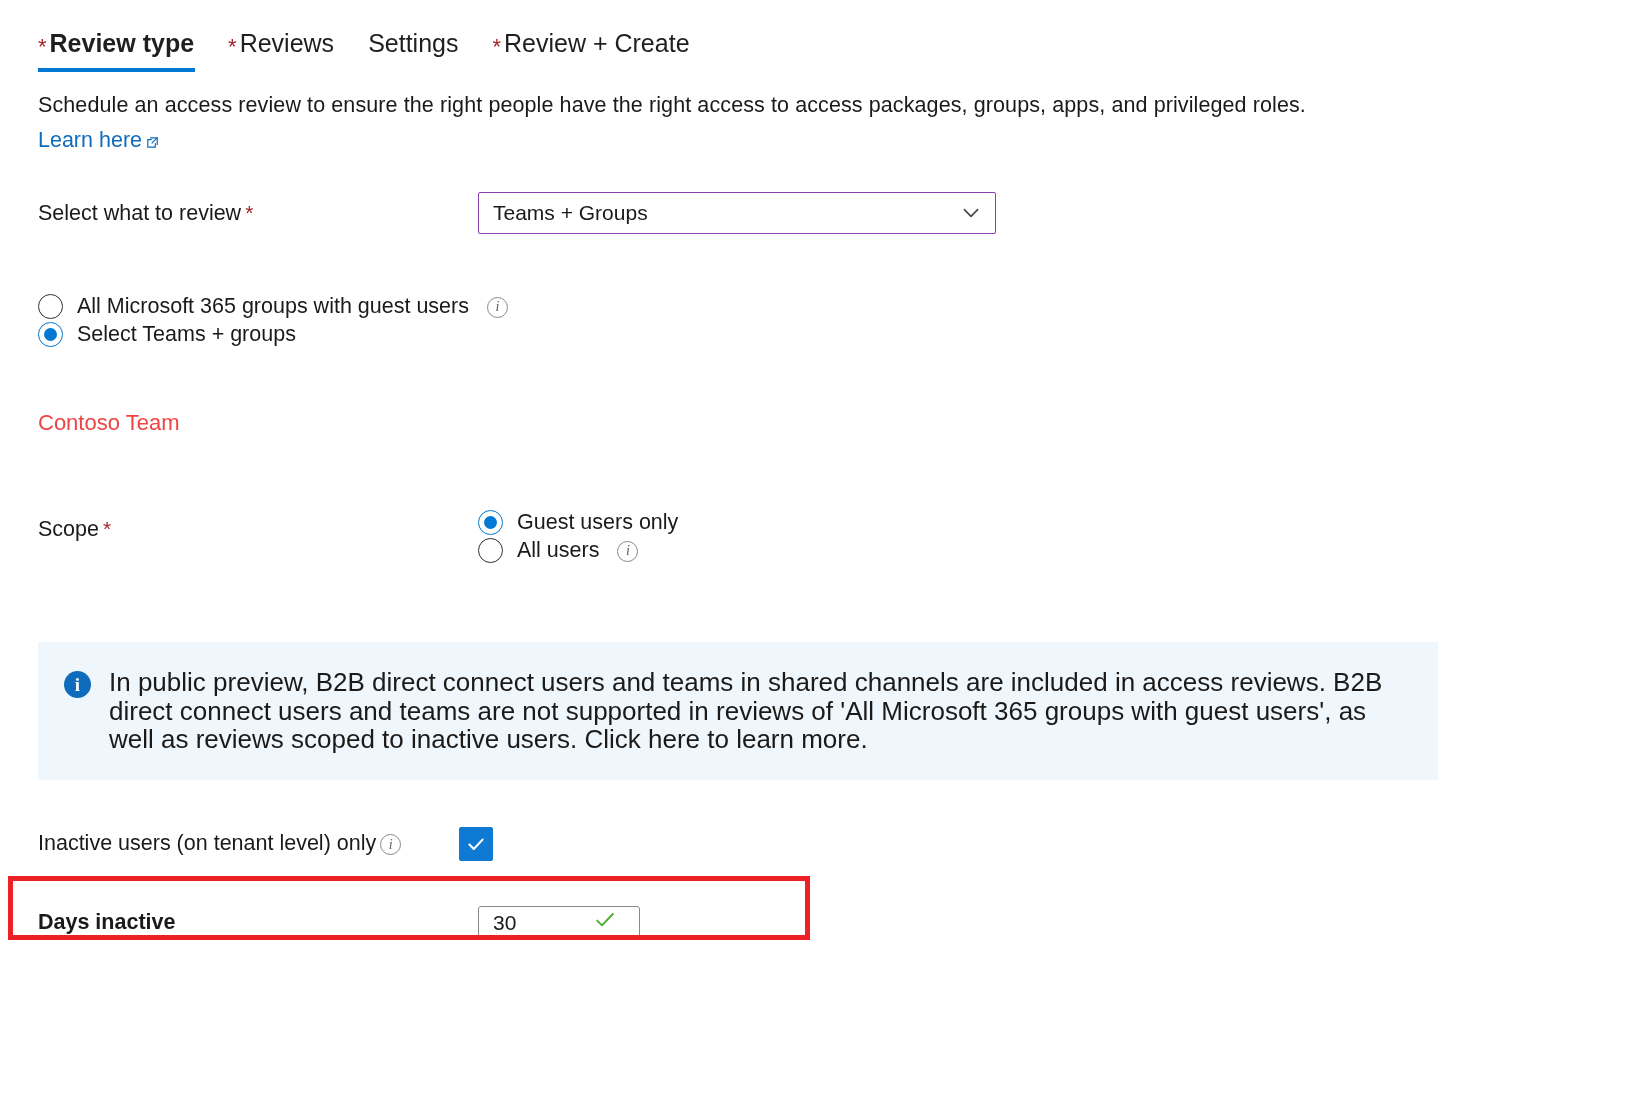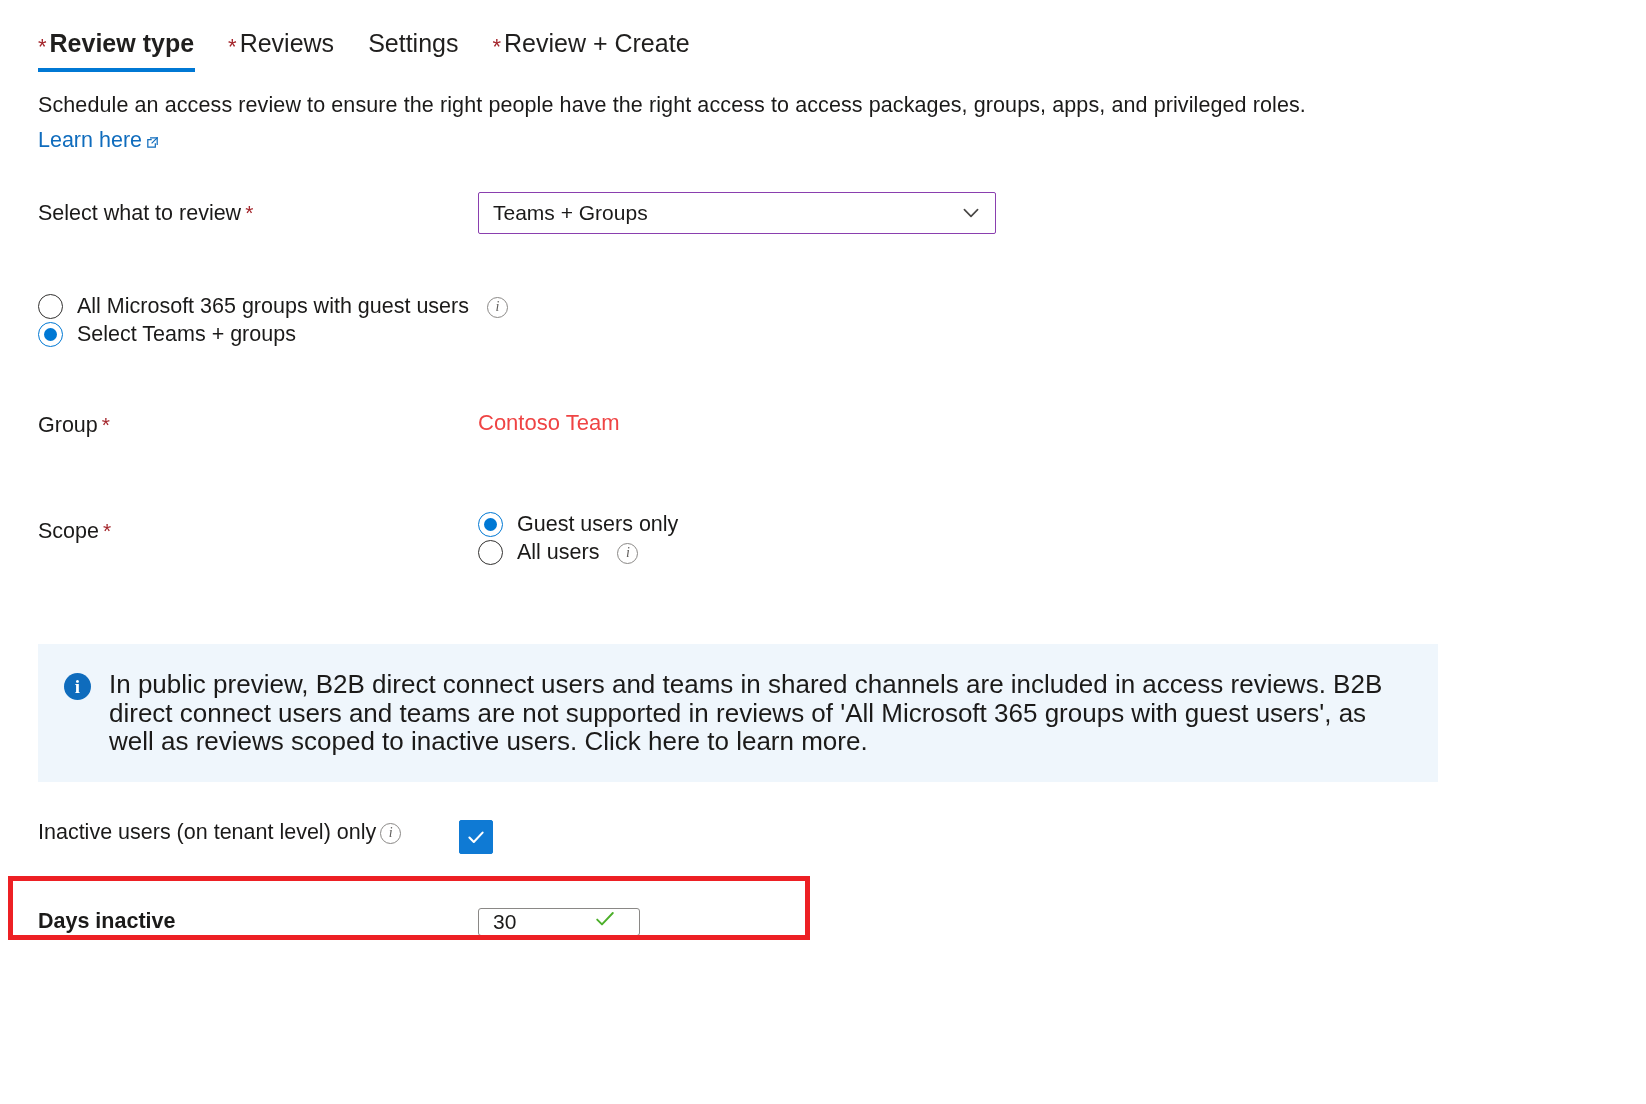--- a/index.html
+++ b/index.html
@@ -228,21 +228,21 @@
     left: 8px;
     top: 876px;
     width: 802px;
     height: 64px;
     border: 5px solid #ed2024;
     background: transparent;
     pointer-events: none;
   }
   .checkbox-row {
     display: flex;
-    align-items: flex-start;
+    align-items: center;
     padding-left: 38px;
     margin-top: 38px;
     height: 52px;
   }
   .checkbox-row .cb-label {
     font-size: 21.5px;
     color: #1b1a19;
     display: inline-flex;
     align-items: center;
   }
@@ -267,21 +267,21 @@
   }
   .days-label {
     width: 440px;
     flex: 0 0 440px;
     font-size: 21.5px;
     color: #1b1a19;
     font-weight: bold;
   }
   .text-input {
     width: 162px;
-    height: 28px;
+    height: 34px;
     border: 1px solid #8a8886;
     border-radius: 3px;
     background: #fff;
     display: flex;
     align-items: center;
     justify-content: space-between;
     padding: 0 22px 0 14px;
     font-size: 21px;
     color: #1b1a19;
     cursor: text;
@@ -359,23 +359,20 @@
         </label>
         <label class="radio-item">
           <span class="radio checked"></span>
           <span>Select Teams + groups</span>
         </label>
       </div>
     </div>
   </div>
 
   <div class="row" style="margin-bottom:70px;">
-    <div class="row-label">
-      <span>Group</span><span class="req">*</span>
-    </div>
     <div class="row-field" style="padding-top:4px;">
       <span class="link-value">Contoso Team</span>
     </div>
   </div>
 
   <div class="row" style="margin-bottom:0;">
     <div class="row-label">
       <span>Scope</span><span class="req">*</span>
     </div>
     <div class="row-field">

